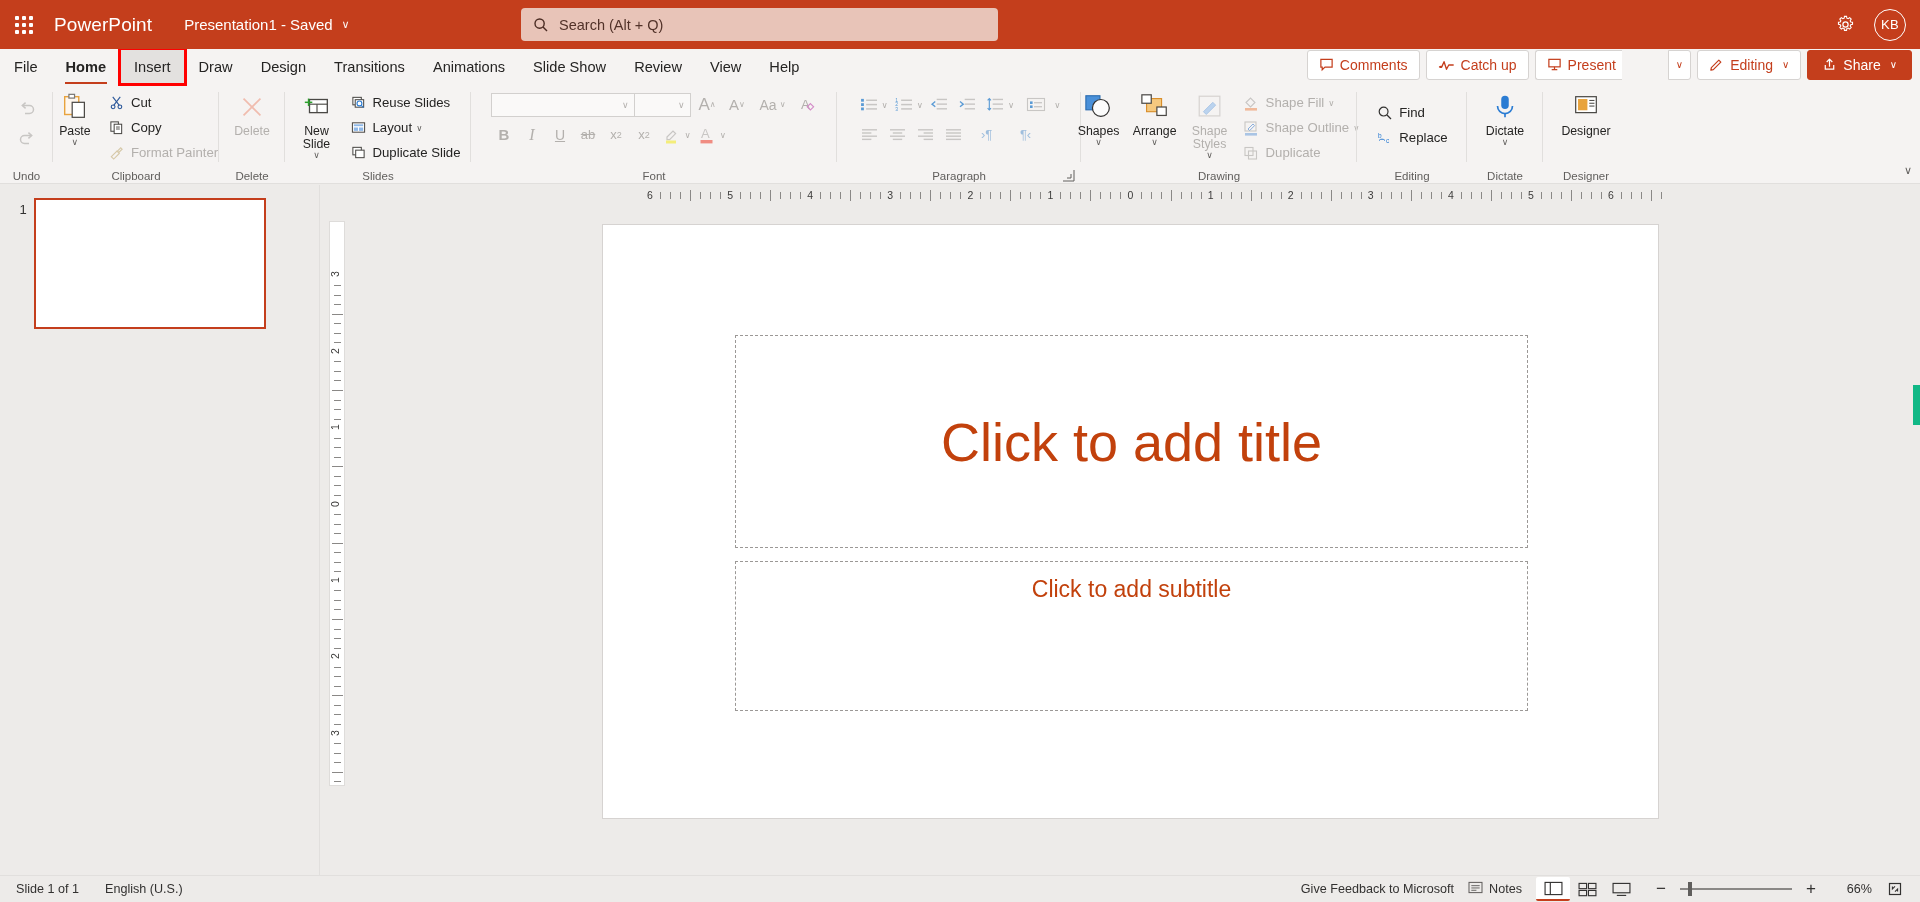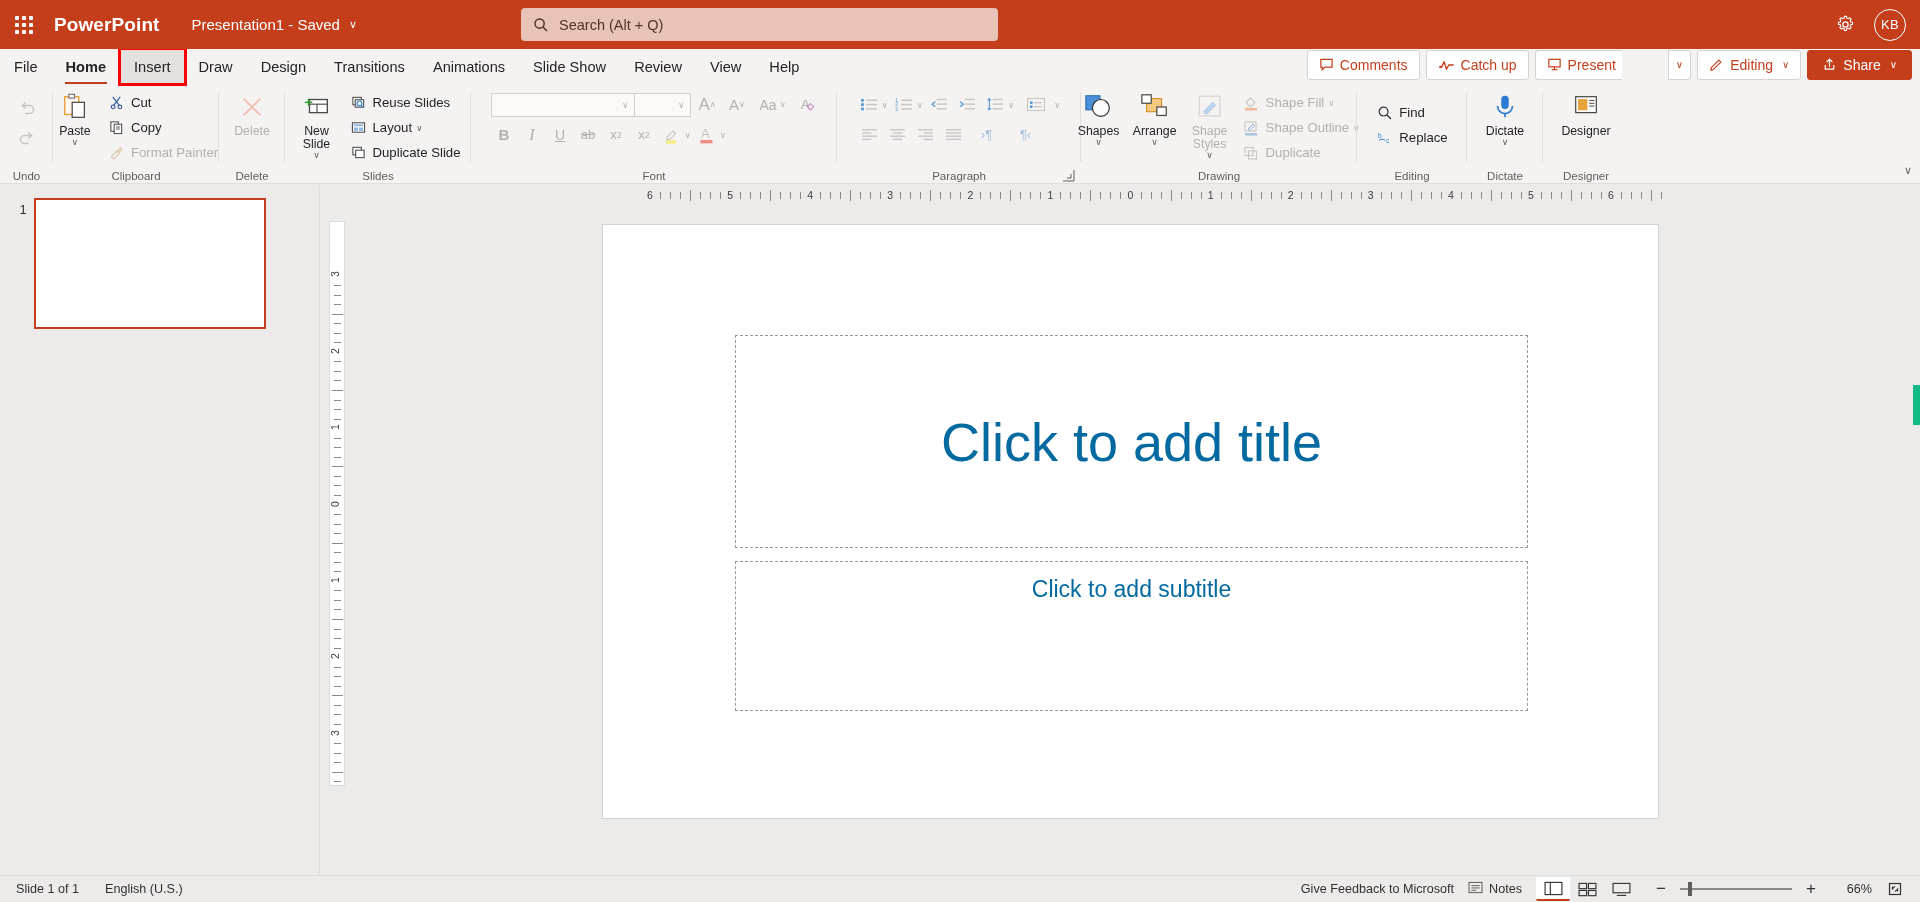--- a/index.html
+++ b/index.html
@@ -21,21 +21,21 @@
     width: 48px; height: 49px;
     display: flex; align-items: center; justify-content: center;
     cursor: pointer;
   }
   .waffle-grid {
     display: grid; grid-template-columns: repeat(3, 4px);
     grid-template-rows: repeat(3, 4px); gap: 3px;
   }
   .waffle-grid i { background: #fff; border-radius: 1px; display: block; width: 4px; height: 4px; }
   .brand {
-    color: #fff; font-size: 19px; font-weight: bold;
+    color: #fff; font-size: 19px; font-weight: normal;
     margin-left: 6px; letter-spacing: .1px; cursor: pointer;
   }
   .doctitle {
     color: #fff; font-size: 15px; margin-left: 32px; cursor: pointer;
     display: flex; align-items: center; gap: 9px;
   }
   .doctitle .chev { font-size: 11px; opacity: .95; }
   .searchbox {
     position: absolute; left: 521px; top: 8px;
     width: 477px; height: 33px; border-radius: 4px;
@@ -210,21 +210,21 @@
   }
 
   .slide {
     position: absolute; left: 282px; top: 39px;
     width: 1057px; height: 595px; background: #fff;
     border: 1px solid #D6D3D1;
   }
   .ph {
     position: absolute; border: 1px dashed #9B9896;
     display: flex; align-items: center; justify-content: center;
-    color: #0369a1; cursor: text;
+    color: #c2410c; cursor: text;
   }
   .ph-title {
     left: 132px; top: 110px; width: 793px; height: 213px;
     font-size: 54px; font-weight: 300;
   }
   .ph-sub {
     left: 132px; top: 336px; width: 793px; height: 150px;
     font-size: 23px; align-items: flex-start; padding-top: 14px;
   }
 

